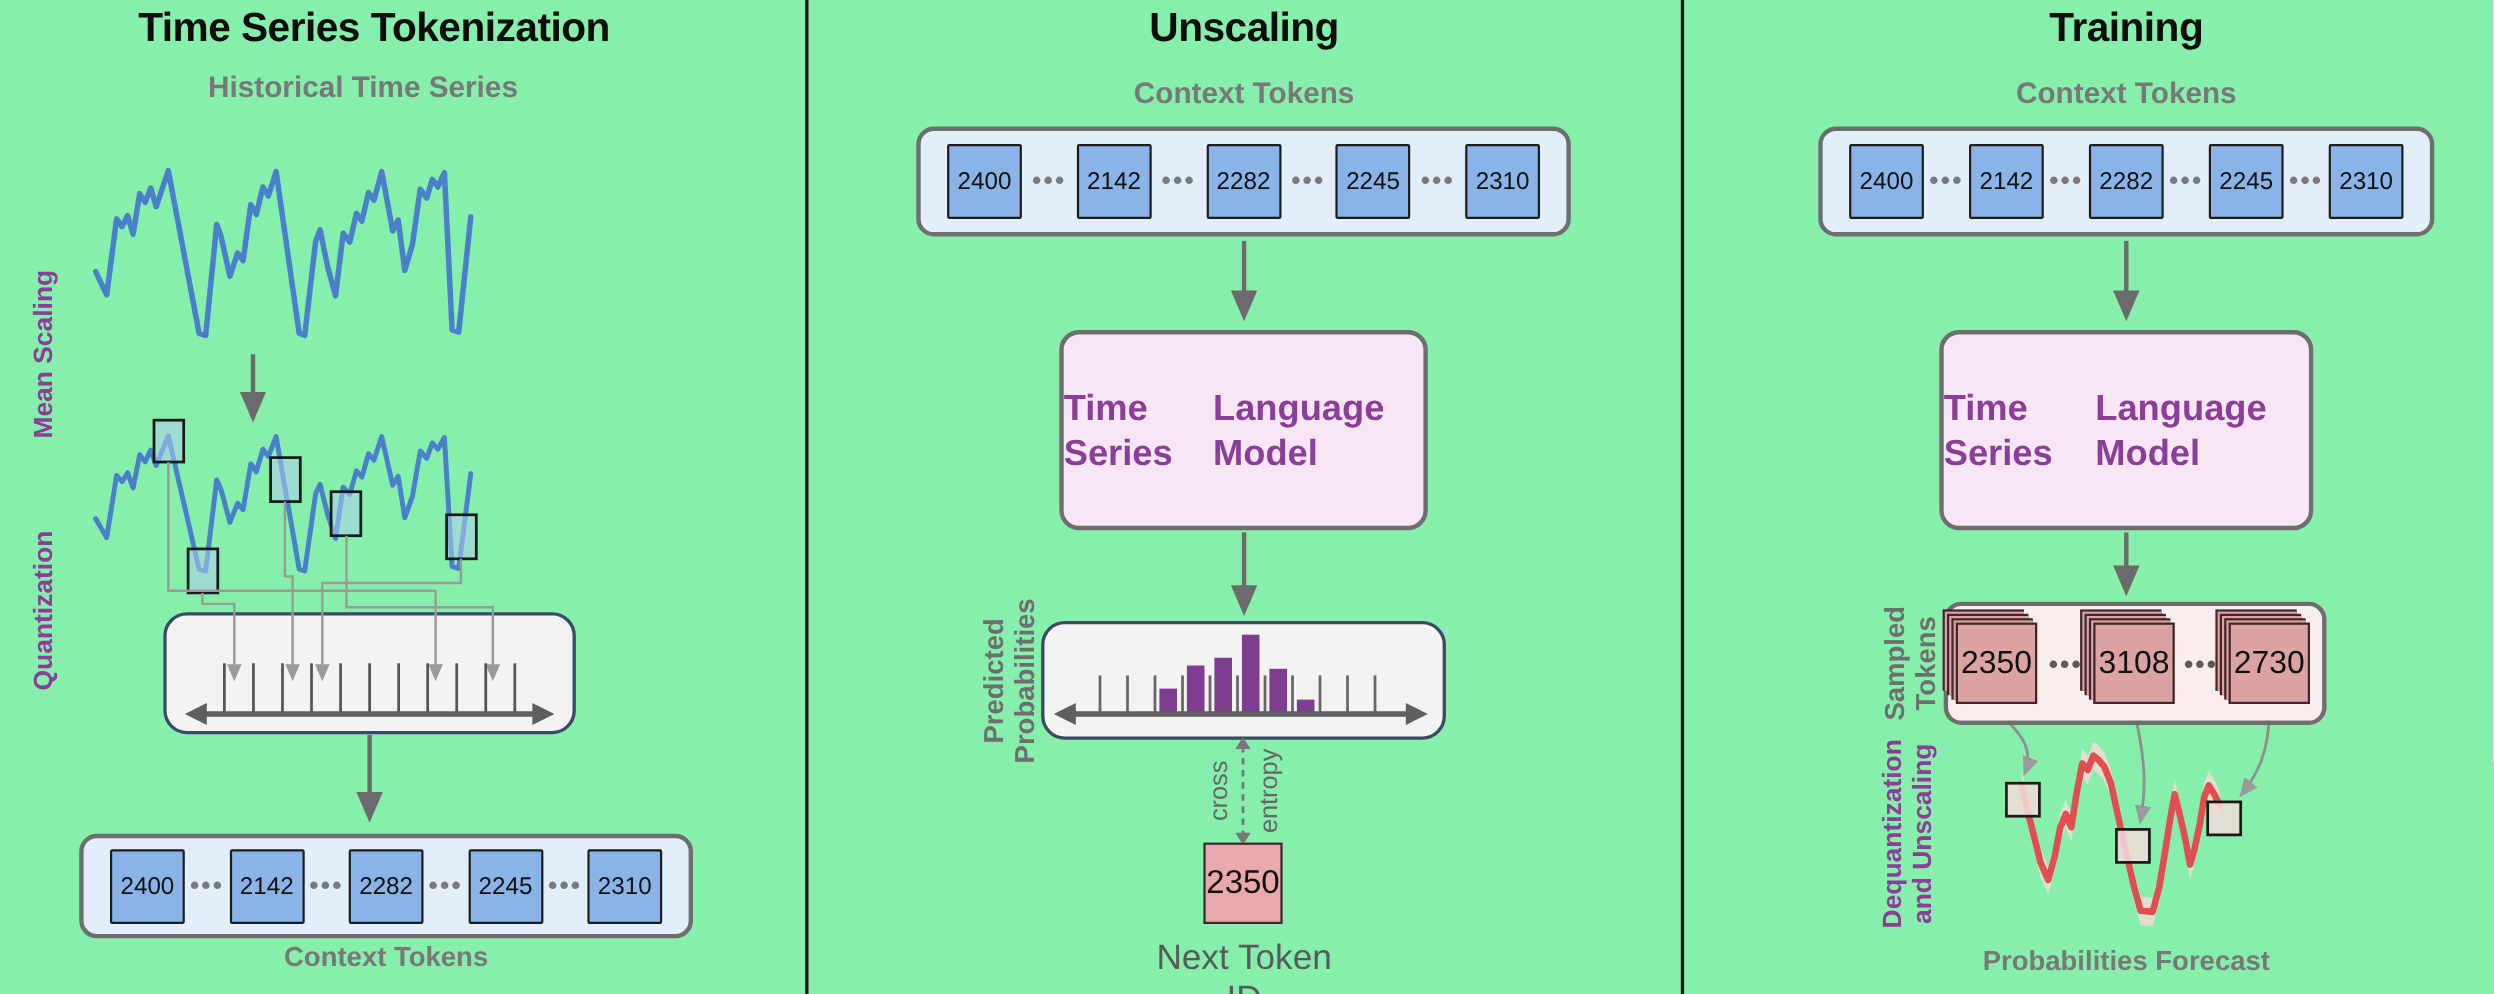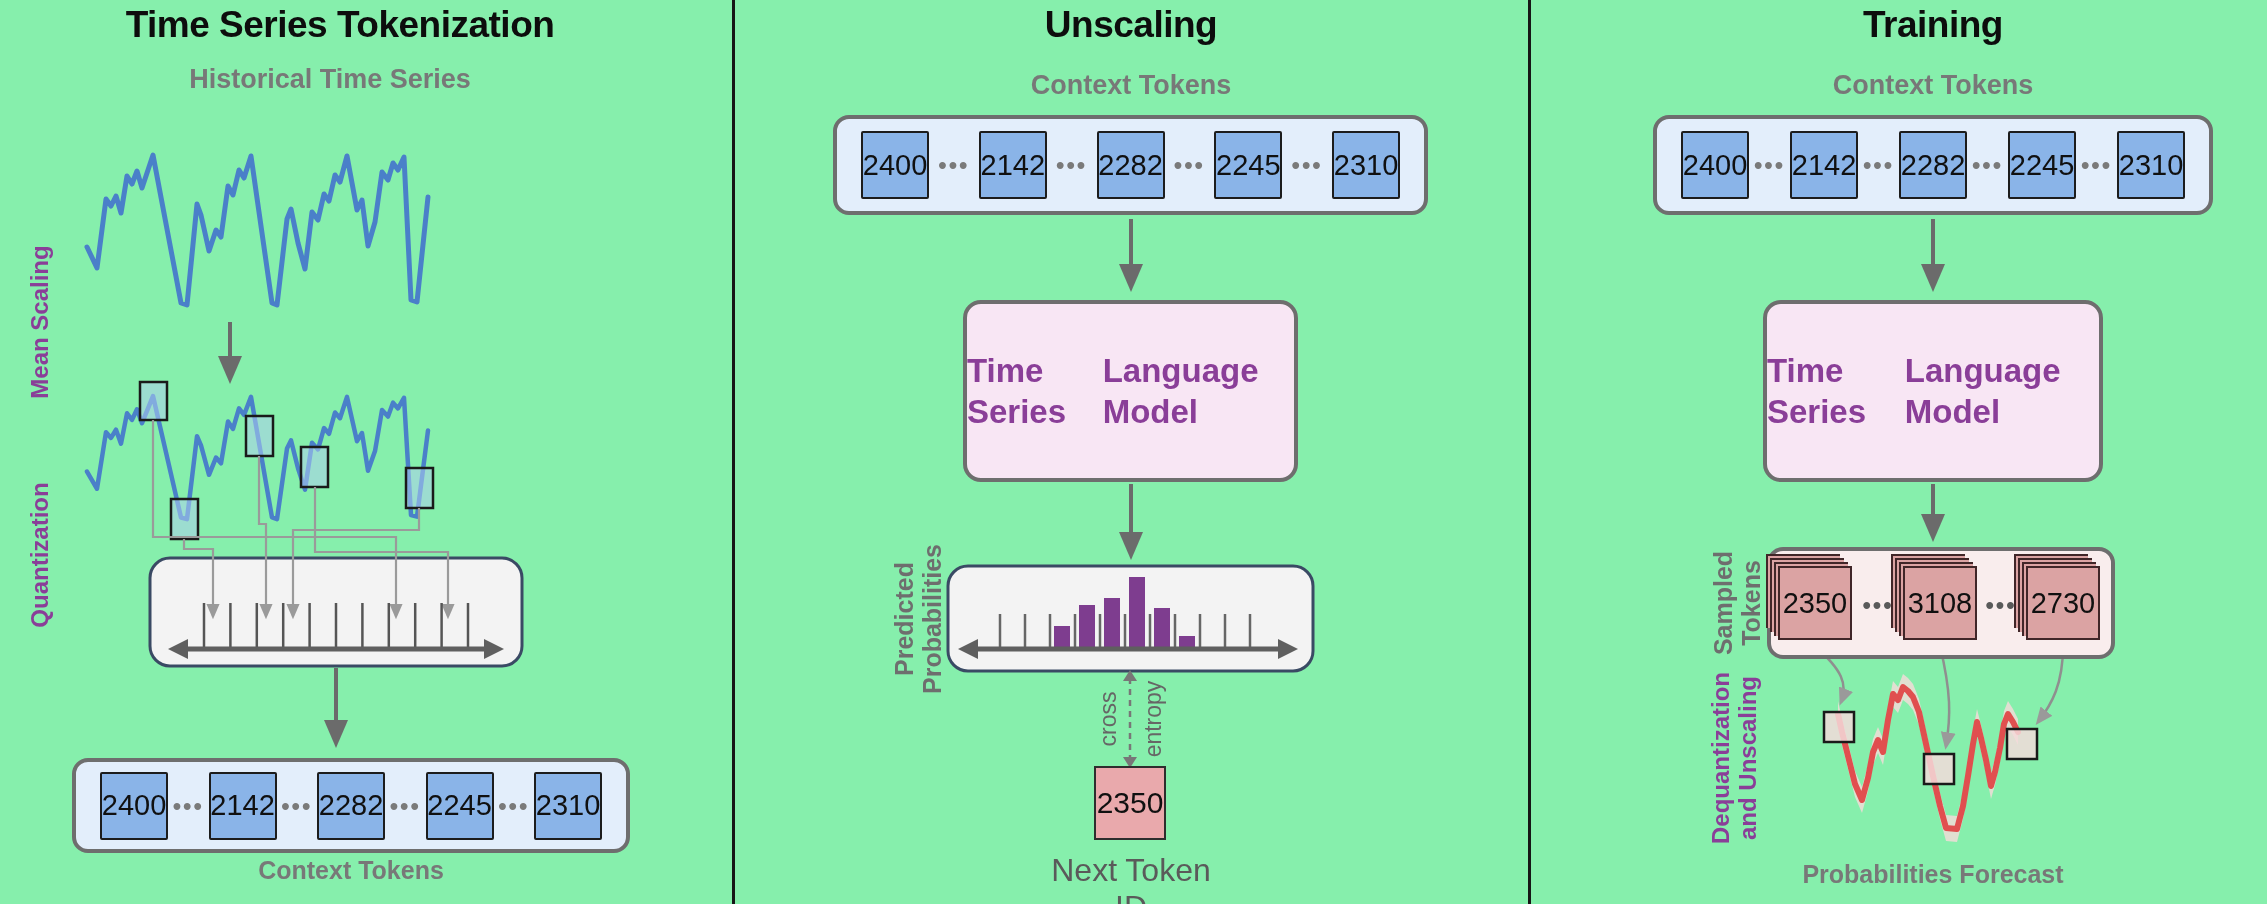--- a/index.html
+++ b/index.html
@@ -14,21 +14,21 @@
   .vlabel{position:absolute;white-space:nowrap;transform:translate(-50%,-50%) rotate(-90deg);
           text-align:center;font-weight:700;}
   .vlabel .l{line-height:1.12;}
   .vp{color:#8A3E98;font-size:24px;}
   .vg{color:#6e6e6e;font-size:25px;}
   .vg2{color:#666;font-size:23px;font-weight:500;}
   .tokbox{position:absolute;display:flex;align-items:center;justify-content:space-between;
           background:#E3EEFB;border:4.5px solid #6E6E6E;border-radius:16px;box-sizing:border-box;
           padding:0 24px;}
   .tok{width:64px;height:64px;background:#8AB4E8;border:2px solid #1c1c1c;border-radius:2px;
-       display:flex;align-items:center;justify-content:center;font-size:29px;color:#101010;flex:0 0 auto;}
+       display:flex;align-items:center;justify-content:center;font-size:22px;color:#101010;flex:0 0 auto;}
   .dots{color:#7a7a7a;font-size:24px;font-weight:700;letter-spacing:2px;}
   .model-box{position:absolute;background:#F8E6F4;border:4.5px solid #6E6E6E;border-radius:18px;
              display:flex;flex-direction:row;align-items:center;justify-content:center;box-sizing:border-box;}
   .model-box .l{font-size:33px;font-weight:800;color:#8A3E98;line-height:1.25;}
   .next-box{position:absolute;background:#E9A9AC;border:2.5px solid #2e2e2e;display:flex;align-items:center;
             justify-content:center;font-size:30px;color:#101010;box-sizing:border-box;}
   .sampled-box{position:absolute;background:#F9EDED;border:4.5px solid #6E6E6E;border-radius:16px;box-sizing:border-box;}
   .card{position:absolute;width:74px;height:74px;background:#DBA3A3;border:2.5px solid #402628;
         display:flex;align-items:center;justify-content:center;font-size:29px;color:#101010;box-sizing:border-box;
         box-shadow:-3px -3px 0 -1px #DBA3A3,-4px -4px 0 0 #402628,

